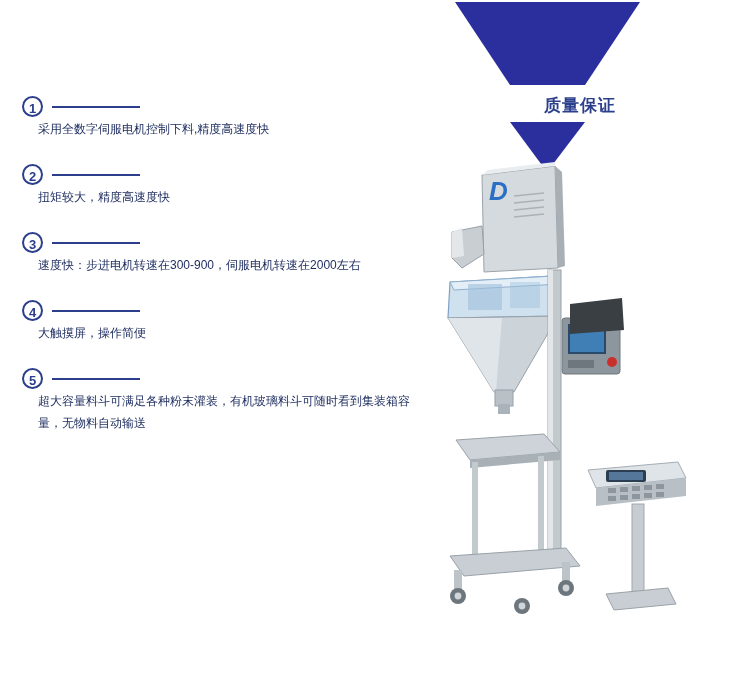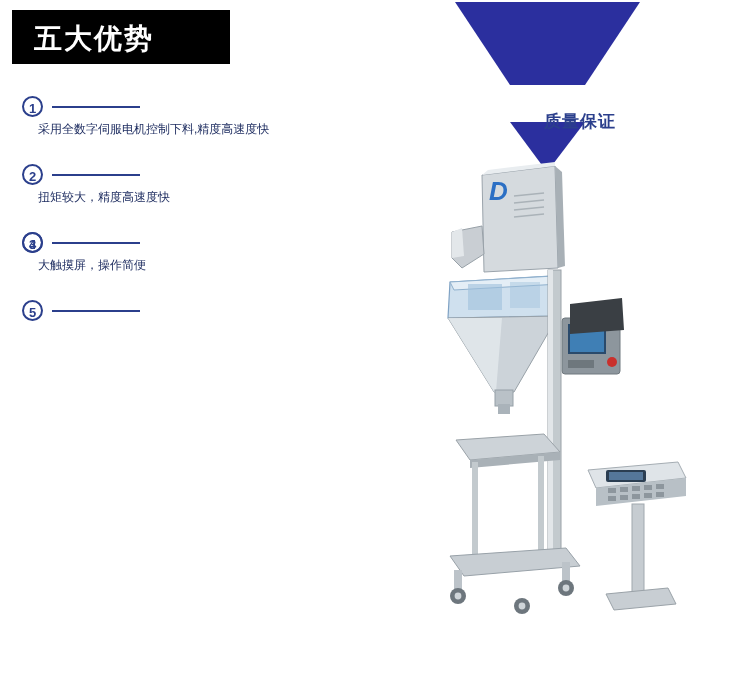--- a/index.html
+++ b/index.html
@@ -96,60 +96,58 @@
   .funnel-label {
     position: absolute;
     left: 0;
     top: 94px;
     width: 340px;
     text-align: center;
     color: #2b3f8c;
     font-size: 17px;
     font-weight: bold;
     letter-spacing: 1px;
-    margin-top: 16px;
   }
 </style>
 </head>
 <body>
 
 <div class="page">
 
-  <div class="title-block">
-    <div class="title-text">五大优势</div>
-  </div>
 
   <div class="adv-list">
 
     <div class="adv-item" style="margin-bottom:24px;">
       <div class="num-circle">1</div>
       <div class="num-rule"></div>
       <p class="adv-text">采用全数字伺服电机控制下料,精度高速度快</p>
     </div>
 
     <div class="adv-item" style="margin-bottom:24px;">
       <div class="num-circle">2</div>
       <div class="num-rule"></div>
       <p class="adv-text">扭矩较大，精度高速度快</p>
     </div>
 
     <div class="adv-item" style="margin-bottom:24px;">
       <div class="num-circle">3</div>
       <div class="num-rule"></div>
+      <p class="adv-text" style="max-width:390px;">速度快：步进电机转速在300-900，伺服电机转速在2000左右</p>
     </div>
 
     <div class="adv-item" style="margin-bottom:24px;">
       <div class="num-circle">4</div>
       <div class="num-rule"></div>
       <p class="adv-text">大触摸屏，操作简便</p>
     </div>
 
     <div class="adv-item">
       <div class="num-circle">5</div>
       <div class="num-rule"></div>
+      <p class="adv-text" style="max-width:390px;">超大容量料斗可满足各种粉末灌装，有机玻璃料斗可随时看到集装箱容量，无物料自动输送</p>
     </div>
 
   </div>
 
   <div class="art">
 
     <svg width="340" height="677" viewBox="0 0 340 677">
 
       <g>
         <polygon points="45,2 230,2 175,85 100,85" fill="#2b2f9e"></polygon>

